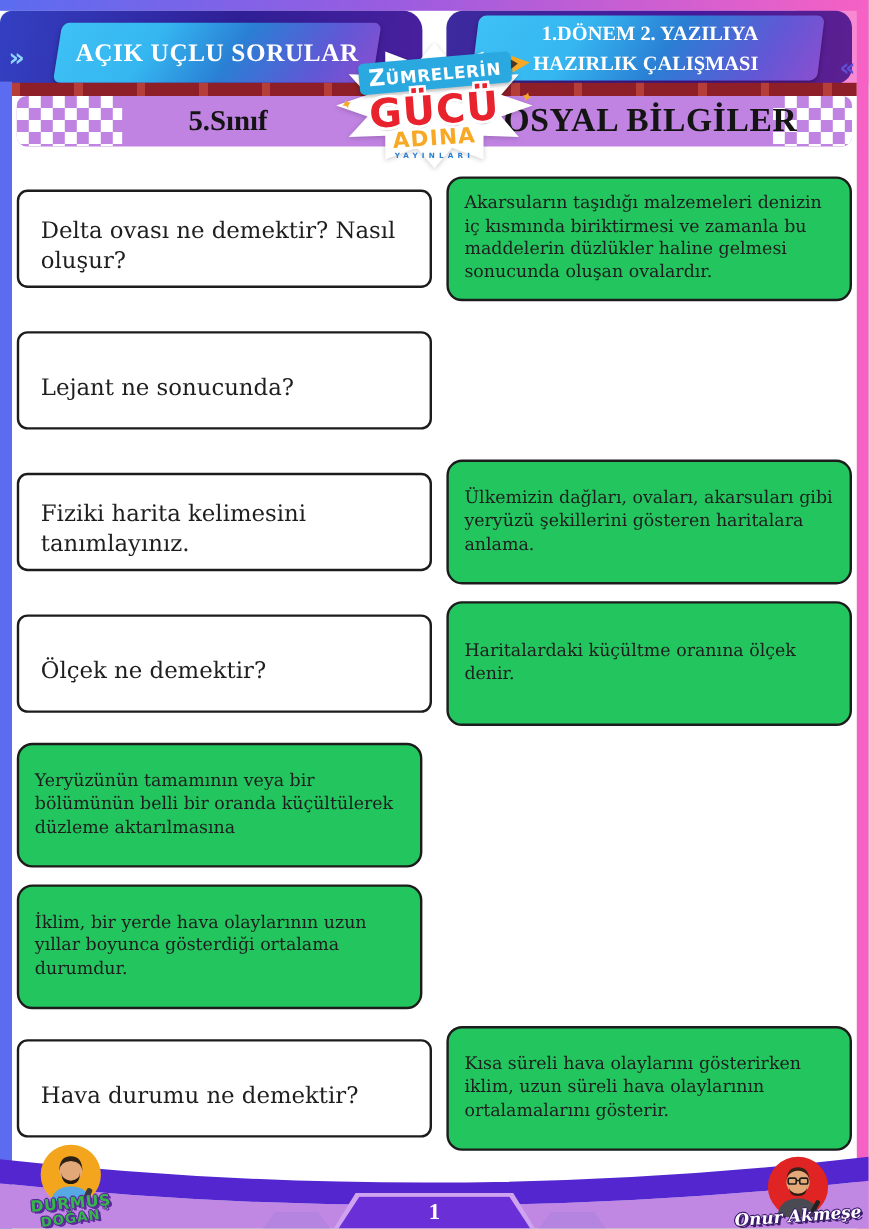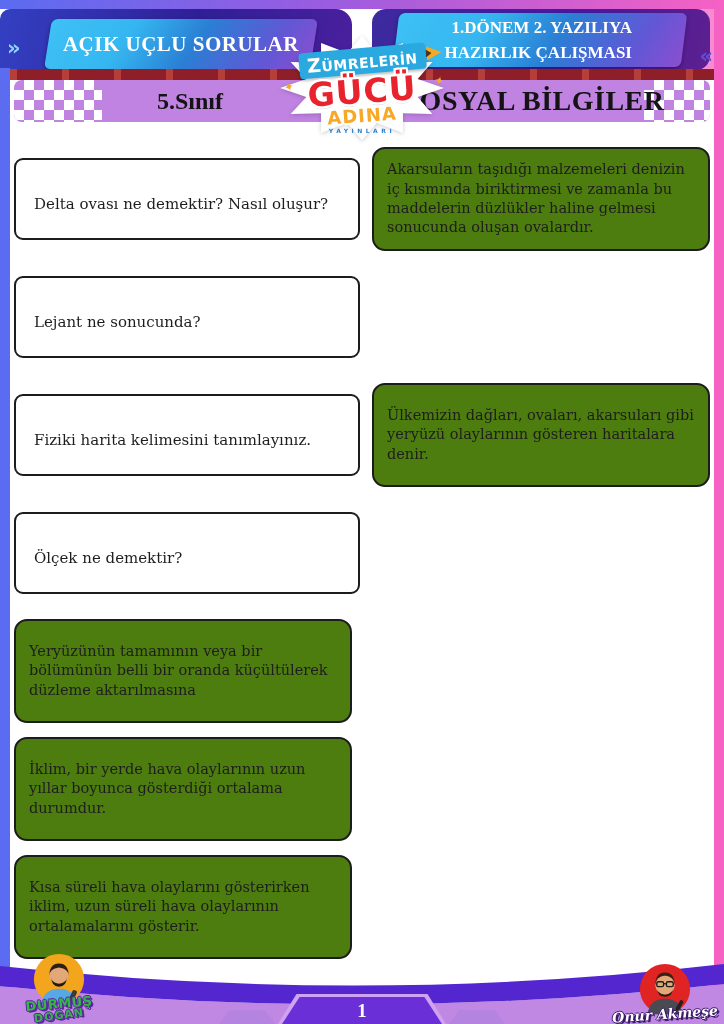--- a/index.html
+++ b/index.html
@@ -84,23 +84,23 @@
   .brand-tag { margin-top:1px; font-family:"DejaVu Sans", sans-serif; font-weight:700; font-size:6px; letter-spacing:3.5px; color:#2a7fd0; }
   .spark-icon { position:absolute; color:var(--logo-orange,#f7a824); font-size:12px; }
   .spark-icon.s1 { left:6px; top:46px; transform:rotate(-20deg); }
   .spark-icon.s2 { right:2px; top:40px; transform:rotate(15deg); }
 
   
   .qa-list { position:absolute; left:14px; right:14px; top:140px; }
   .qa-row { height:118px; display:flex; align-items:center; justify-content:space-between; }
   .q-box { width:346px; height:82px; border:2px solid var(--box-border,#1c1c1c); border-radius:9px;
     display:flex; align-items:center; padding:4px 12px 4px 18px; background:#fff; }
-  .q-text { font-size:15px; color:#1e1e1e; line-height:1.3;margin-top:12px; }
+  .q-text { font-size:19px; color:#1e1e1e; line-height:1.3;margin-top:12px; }
   .a-box { width:338px; min-height:104px; border:2px solid var(--box-border,#1c1c1c); border-radius:13px;
-    display:flex; align-items:center; padding:8px 13px; background:#4d7c0f; }
+    display:flex; align-items:center; padding:8px 13px; background:#22c55e; }
   .a-text { font-size:14.5px; color:#1e1e1e; line-height:1.34; }
 
   
   .footer { position:absolute; left:0; right:0; bottom:0; height:72px; z-index:2; }
   .footer-wave { position:absolute; inset:0; width:100%; height:100%; }
   .trap-side { position:absolute; bottom:0; width:56px; height:14px; background:#b583e0;
     clip-path:polygon(18% 0,82% 0,100% 100%,0 100%); z-index:3; }
   .trap-side-left  { left:219px; }
   .trap-side-right { left:449px; }
   .trap-main { position:absolute; left:50%; bottom:0; transform:translateX(-50%); width:168px; height:30px;
@@ -188,43 +188,49 @@
       <div class="q-box">
         <p class="q-text">Lejant ne sonucunda?</p>
       </div>
     </section>
 
     <section class="qa-row">
       <div class="q-box">
         <p class="q-text">Fiziki harita kelimesini tanımlayınız.</p>
       </div>
       <div class="a-box">
-        <p class="a-text">Ülkemizin dağları, ovaları, akarsuları gibi yeryüzü olaylarının gösteren haritalara denir.</p>
+        <p class="a-text">Ülkemizin dağları, ovaları, akarsuları gibi yeryüzü şekillerini gösteren haritalara anlama.</p>
       </div>
     </section>
 
     <section class="qa-row">
       <div class="q-box">
         <p class="q-text">Ölçek ne demektir?</p>
       </div>
+      <div class="a-box">
+        <p class="a-text">Haritalardaki küçültme oranına ölçek denir.</p>
+      </div>
     </section>
 
     <section class="qa-row">
       <div class="a-box">
         <p class="a-text">Yeryüzünün tamamının veya bir bölümünün belli bir oranda küçültülerek düzleme aktarılmasına</p>
       </div>
     </section>
 
     <section class="qa-row">
       <div class="a-box">
         <p class="a-text">İklim, bir yerde hava olaylarının uzun yıllar boyunca gösterdiği ortalama durumdur.</p>
       </div>
     </section>
 
     <section class="qa-row">
+      <div class="q-box">
+        <p class="q-text">Hava durumu ne demektir?</p>
+      </div>
       <div class="a-box">
         <p class="a-text">Kısa süreli hava olaylarını gösterirken iklim, uzun süreli hava olaylarının ortalamalarını gösterir.</p>
       </div>
     </section>
   </main>
 
   <footer class="footer">
     <svg class="footer-wave" viewBox="0 0 724 72" preserveAspectRatio="none">
       <path d="M0,34 Q362,72 724,32 L724,72 L0,72 Z" fill="#c188e3"></path>
       <path d="M0,14 Q362,54 724,12 L724,32 Q362,72 0,34 Z" fill="#5326cf"></path>

